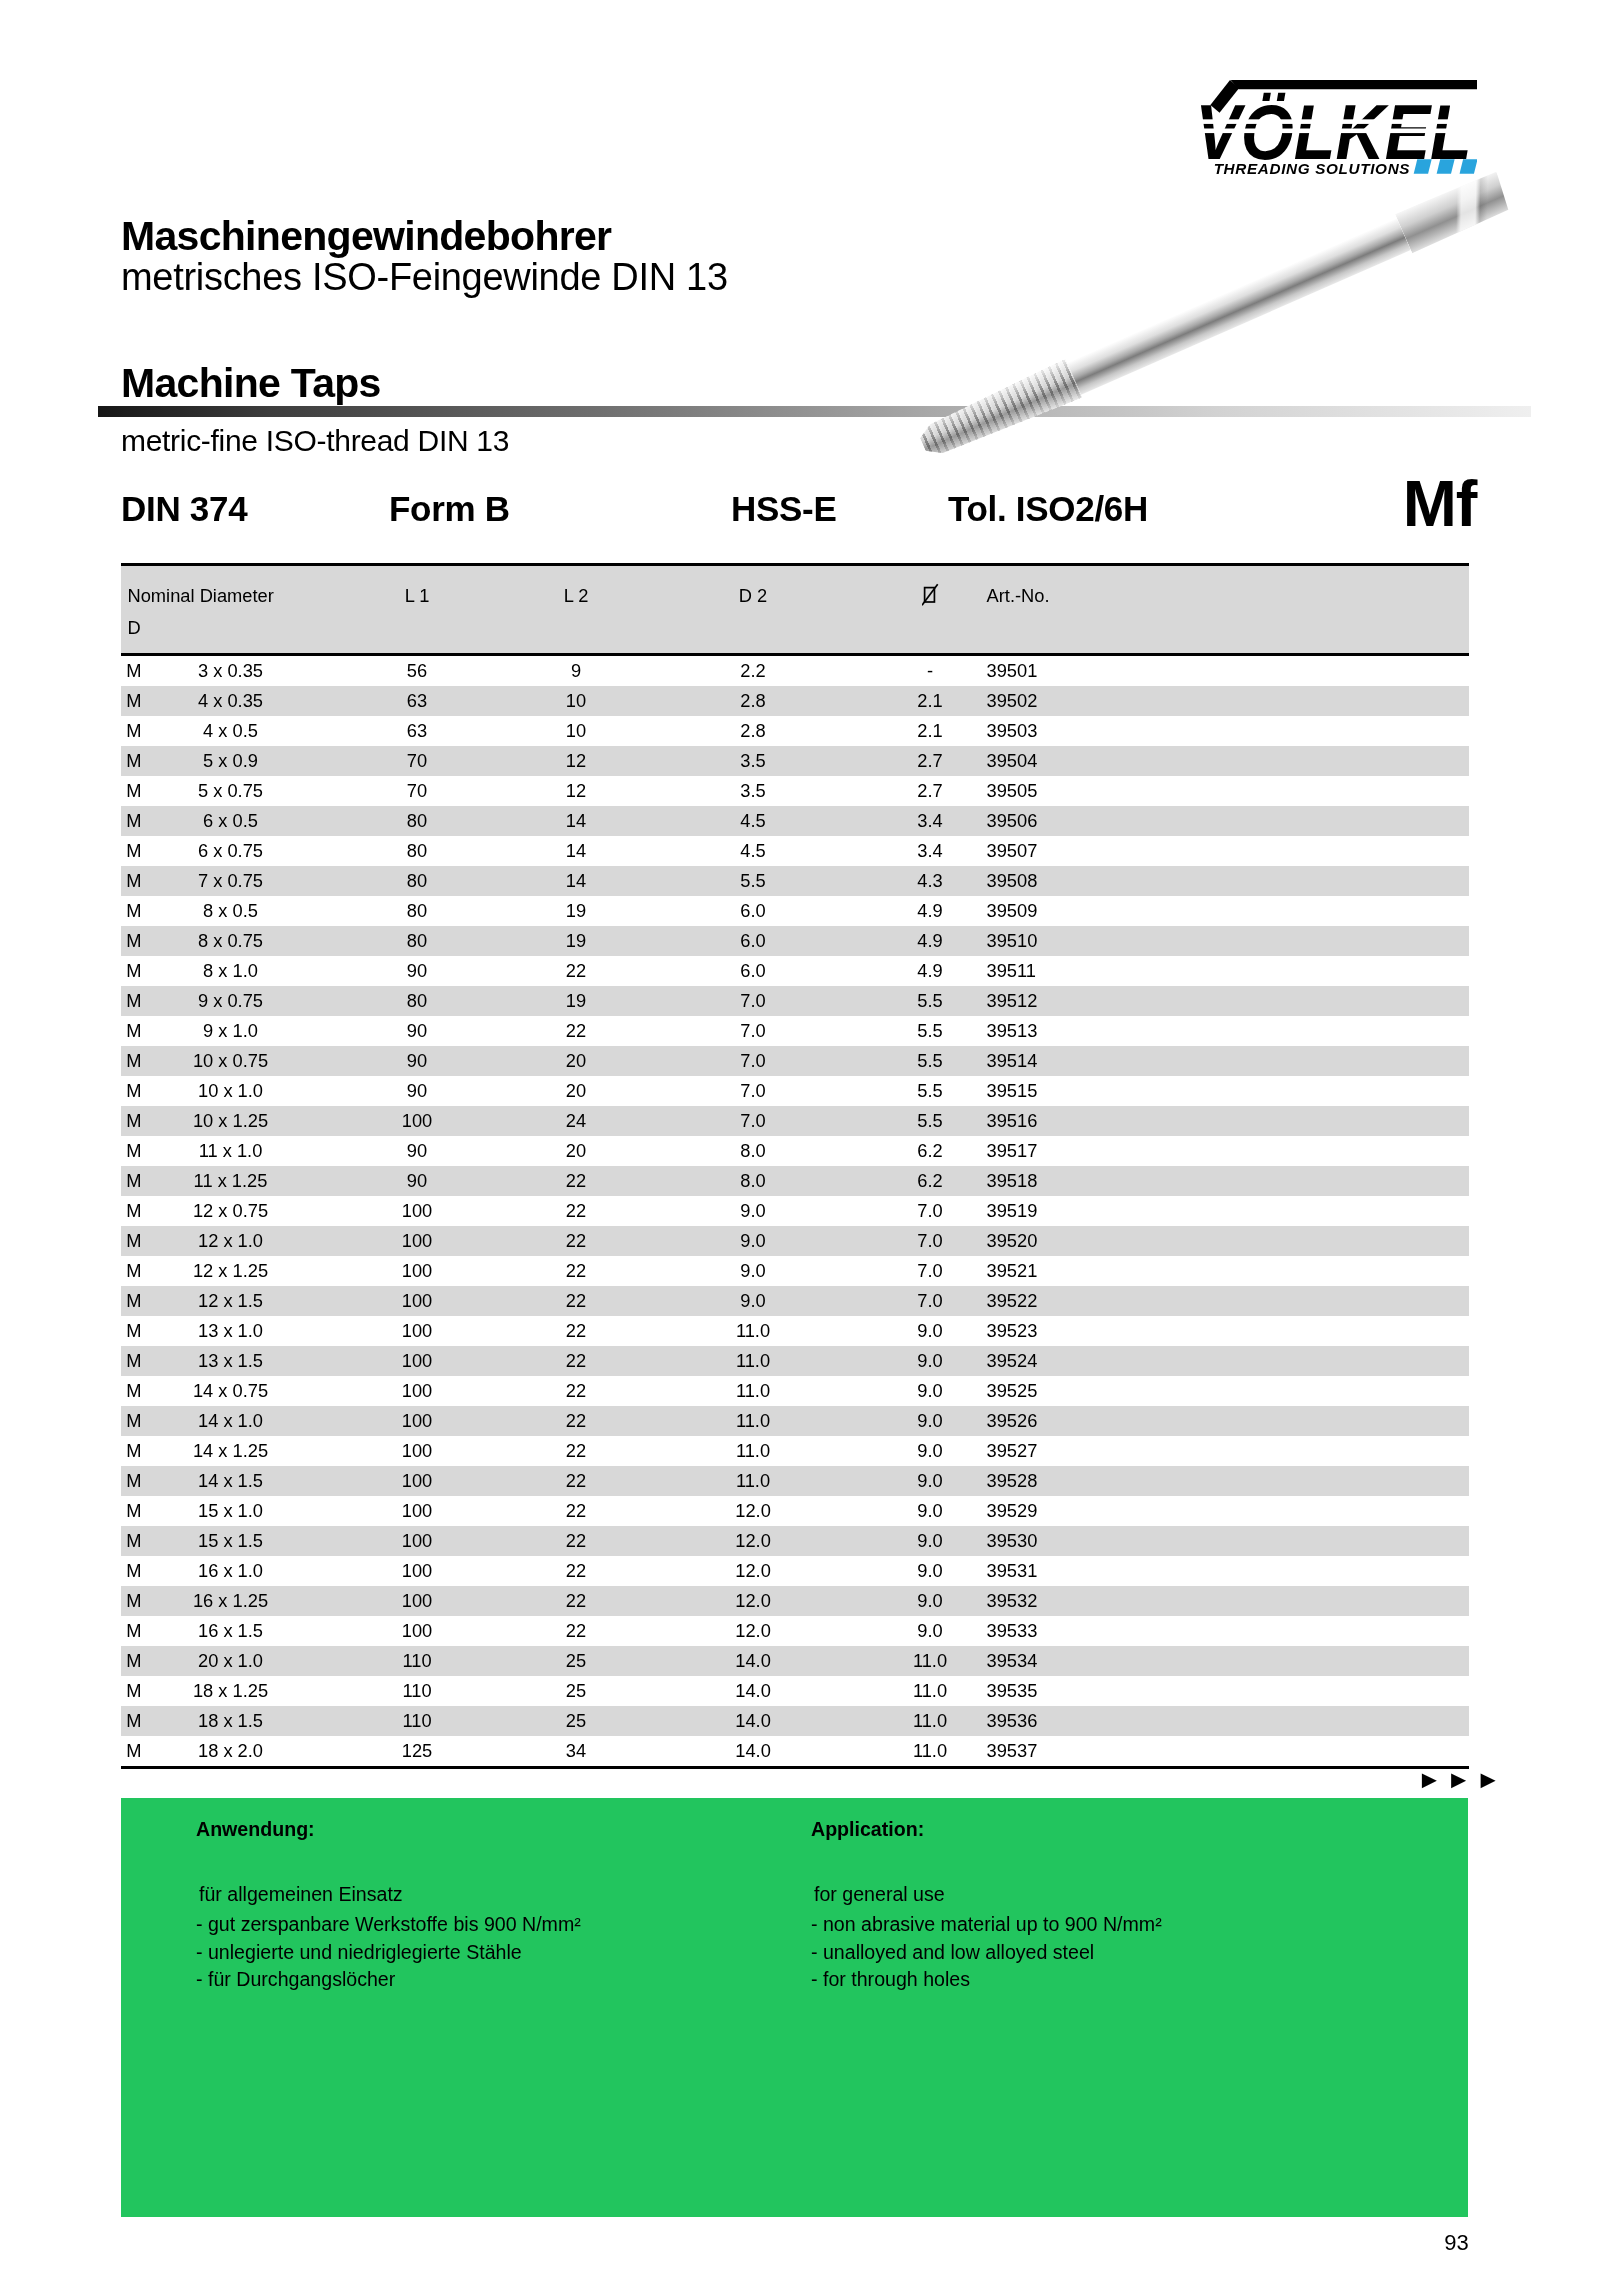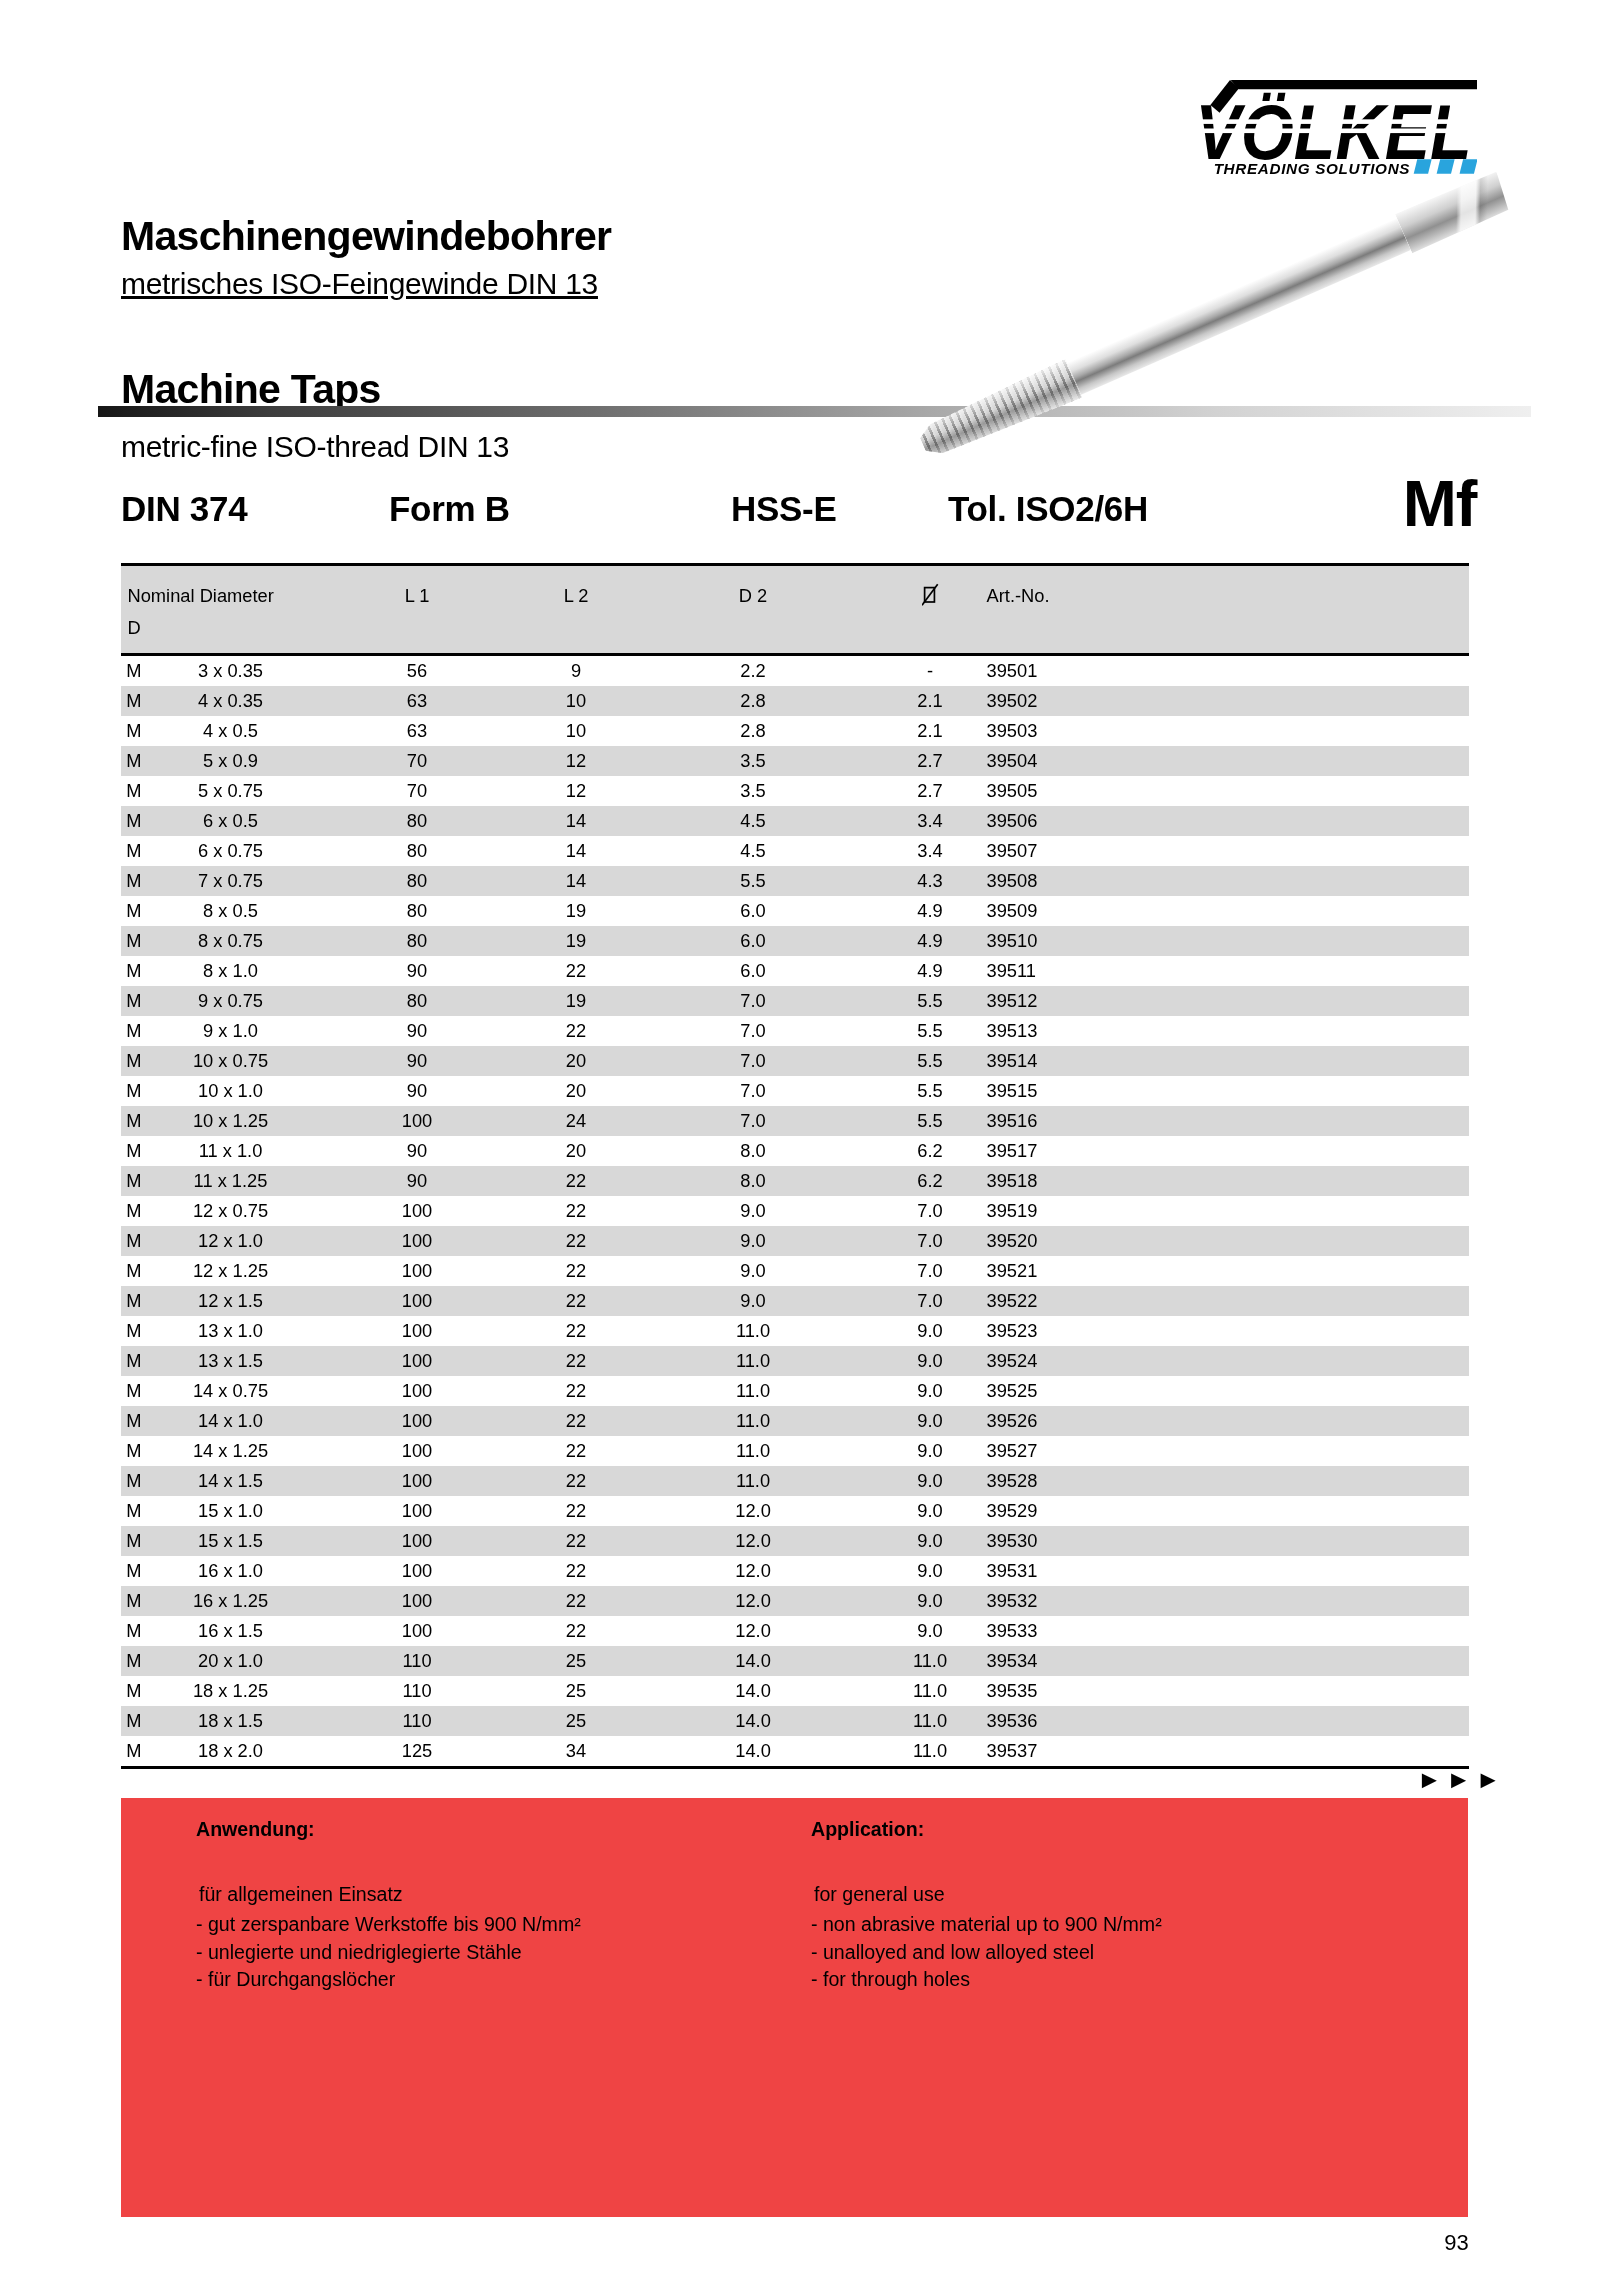--- a/index.html
+++ b/index.html
@@ -4,21 +4,21 @@
 <style>
   html,body{margin:0;padding:0;background:#ffffff;}
   body{width:1623px;height:2295px;position:relative;font-family:"Liberation Sans",sans-serif;color:#000;overflow:hidden;}
 
   
   .logo{position:absolute;left:1194px;top:80px;width:283px;height:97px;}
 
   
   .titles{position:absolute;left:121px;top:215px;width:785px;}
   .t-de{font-size:41px;font-weight:bold;letter-spacing:-0.7px;line-height:43px;}
-  .t-de-sub{font-size:30px;line-height:33px;margin-top:9px;letter-spacing:-0.3px;text-decoration:underline;}
+  .t-de-sub{font-size:38px;line-height:33px;margin-top:3px;letter-spacing:-0.3px;}
   .t-en{font-size:41px;font-weight:bold;letter-spacing:-0.7px;line-height:43px;margin-top:68px;}
   .t-en-sub{font-size:30px;line-height:33px;margin-top:19px;letter-spacing:-0.3px;}
 
   
   .divider{position:absolute;left:98px;top:406px;width:1433px;height:10.5px;
     background:linear-gradient(to right,#161616 0%,#3d3d3d 12%,#6f6f6f 35%,#a8a8a8 58%,#d2d2d2 78%,#efefef 100%);z-index:1;}
 
   
   .tap{position:absolute;left:896px;top:291px;width:635px;height:52px;
     transform:rotate(-23.7deg);display:flex;align-items:center;z-index:2;}
@@ -53,21 +53,21 @@
   .specs tbody td{height:30px;padding:0;text-align:center;white-space:nowrap;}
   .specs tbody tr.alt{background:#d8d8d8;}
   .specs td.c-m{text-align:left;padding-left:5.2px;}
   .specs td.c-art{text-align:left;padding-left:10.5px;}
   .sq-icon{margin-top:9.2px;display:inline-block;}
 
   
   .next-arrows{position:absolute;top:1765px;right:118px;font-size:25px;letter-spacing:4.6px;color:#000;}
 
   
-  .appbox{position:absolute;left:121px;top:1798px;width:1347px;height:419px;background:#ef4444;}
+  .appbox{position:absolute;left:121px;top:1798px;width:1347px;height:419px;background:#22c55e;}
   .app-col{position:absolute;top:18.3px;font-size:19.6px;line-height:27.5px;}
   .app-de{left:75px;} .app-en{left:690px;}
   .app-head{font-weight:bold;margin:0 0 37px 0;}
   .app-sub{font-weight:normal;margin:3px;}
   .app-col ul{margin:0;padding:0;list-style:none;}
 
   
   .pagenum{position:absolute;left:1427px;top:2230px;width:59px;text-align:center;font-size:22px;}
 </style>
 </head>

